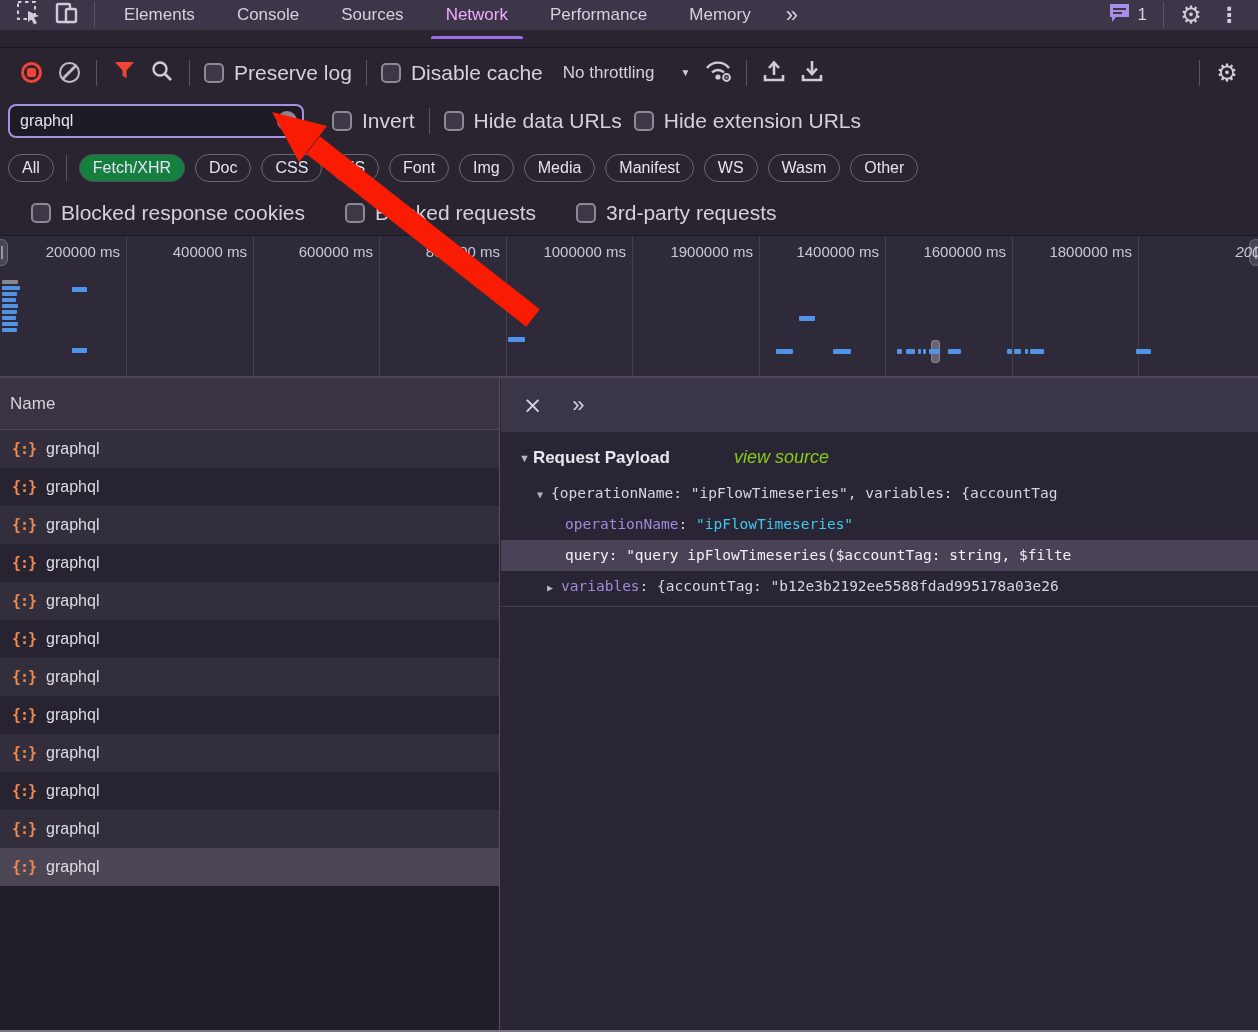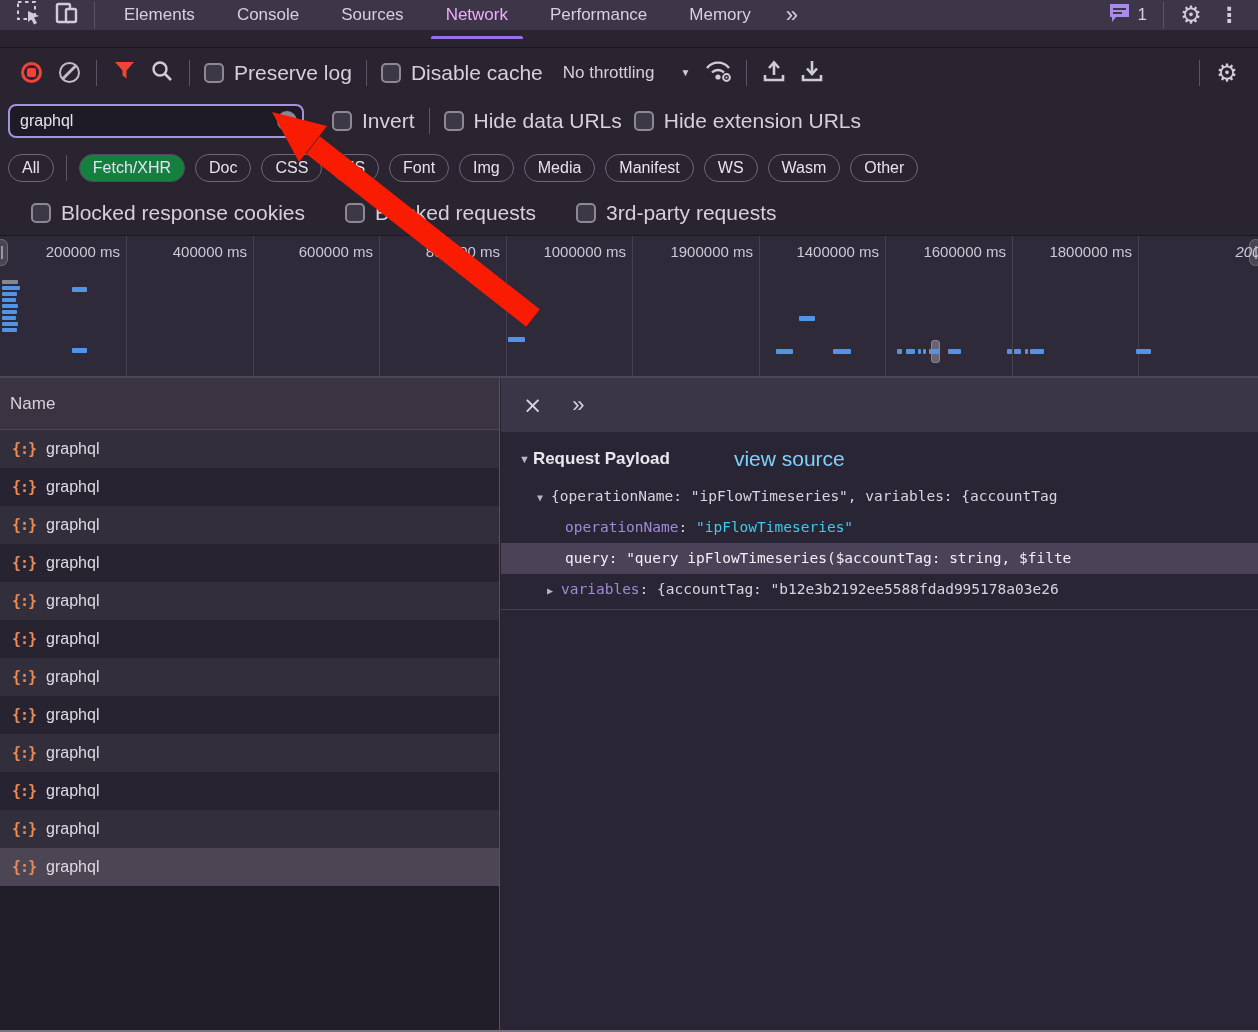--- a/index.html
+++ b/index.html
@@ -76,21 +76,21 @@
   .detail-panel{ position:absolute; top:378px; left:501px; right:0; bottom:0; background:#2a2535; }
   .detail-tabbar{ height:54px; background:#3b3548; display:flex; align-items:center; padding:0 6px; }
   .close-x{ font-size:23px; color:#d6d2dd; padding:0 16px; cursor:pointer; font-family:"DejaVu Sans",sans-serif; }
   .dtabs{ display:flex; height:54px; }
   .dtab{ padding:0 18px; height:54px; display:flex; align-items:center; font-size:17px; color:#d5d1dc; position:relative; cursor:pointer; white-space:nowrap; }
   .dtab.active{ color:#ab8ae8; }
   .dtab.active::after{ content:""; position:absolute; left:4px; right:4px; bottom:0; height:3px; background:#9a70e8; border-radius:2px 2px 0 0; }
   .payload-head{ display:flex; align-items:center; padding:15px 0 2px 18px; }
   .tri{ font-size:11px; color:#b7b3c0; margin-right:3px; }
   .ph-title{ font-size:17px; font-weight:bold; color:#e9e6ee; }
-  .view-src{ font-size:21px; color:#7dd3fc; margin-left:64px; cursor:pointer; }
+  .view-src{ font-size:18px; color:#84cc16; margin-left:64px; cursor:pointer;font-style:italic; }
   .tree{ font-family:"DejaVu Sans Mono",monospace; font-size:14.5px; color:#d8d4de; margin-top:8px; }
   .tline{ height:31px; line-height:31px; white-space:nowrap; overflow:hidden; }
   .tline .tri{ font-size:10px; margin-right:8px; }
   .pad1{ padding-left:36px; }
   .pad2{ padding-left:64px; }
   .pad3{ padding-left:46px; }
   .key{ color:#a18ad8; }
   .str{ color:#41c8ea; }
   .sel-line{ background:#4a4357; color:#f2f0f6; }
   .sel-line .key{ color:#f2f0f6; }

